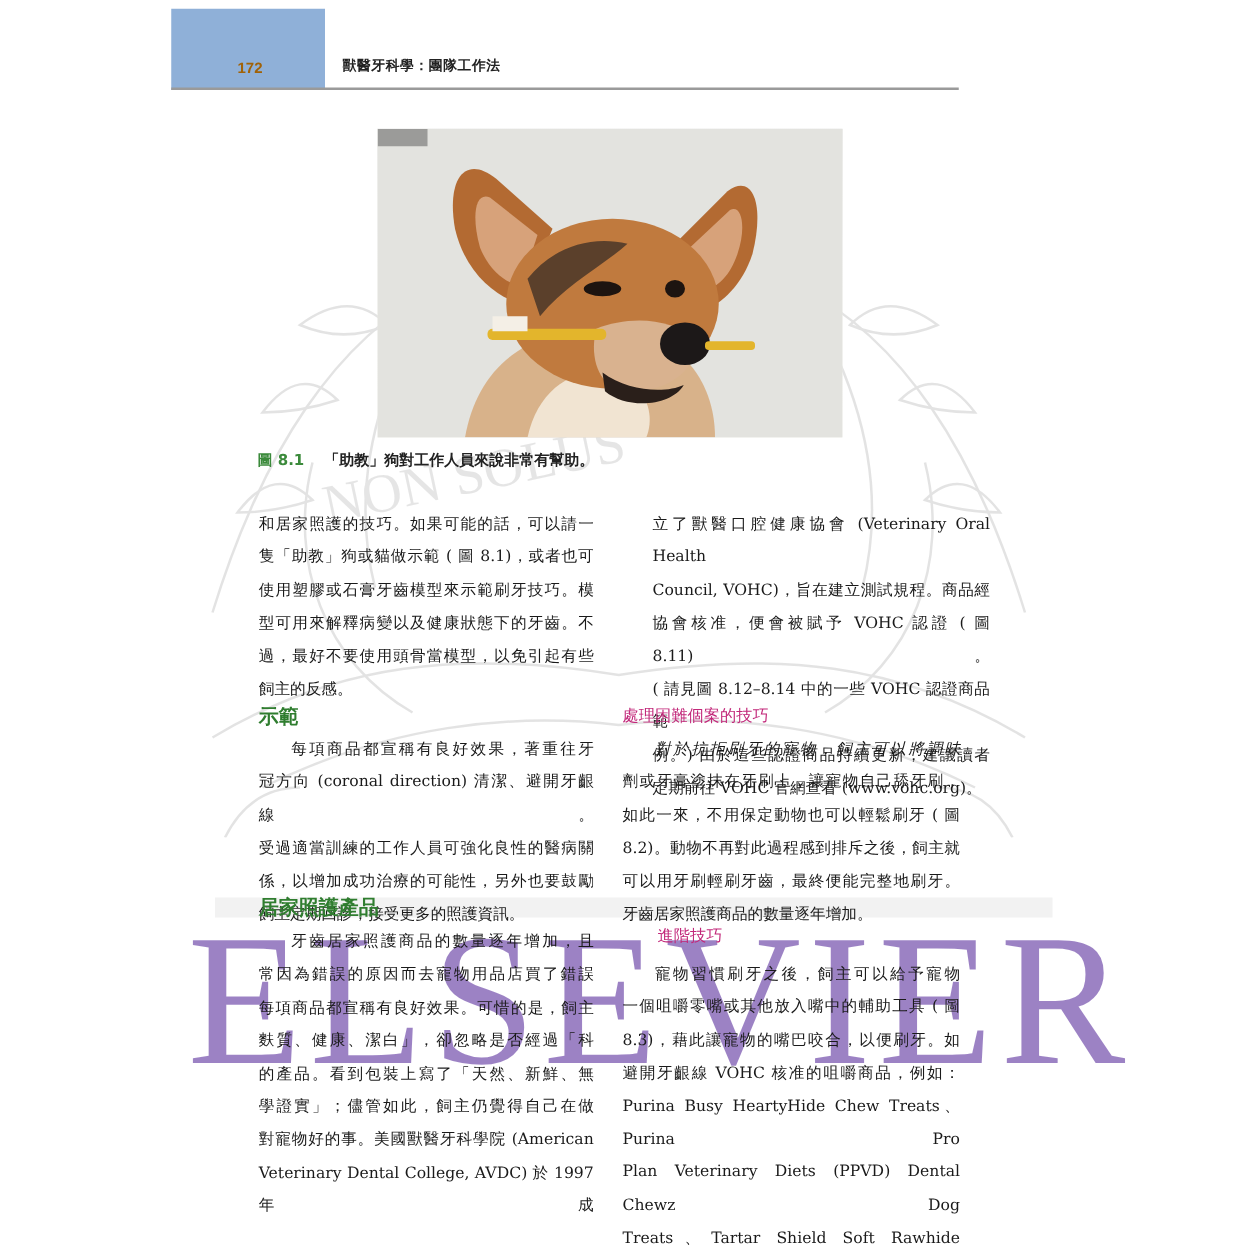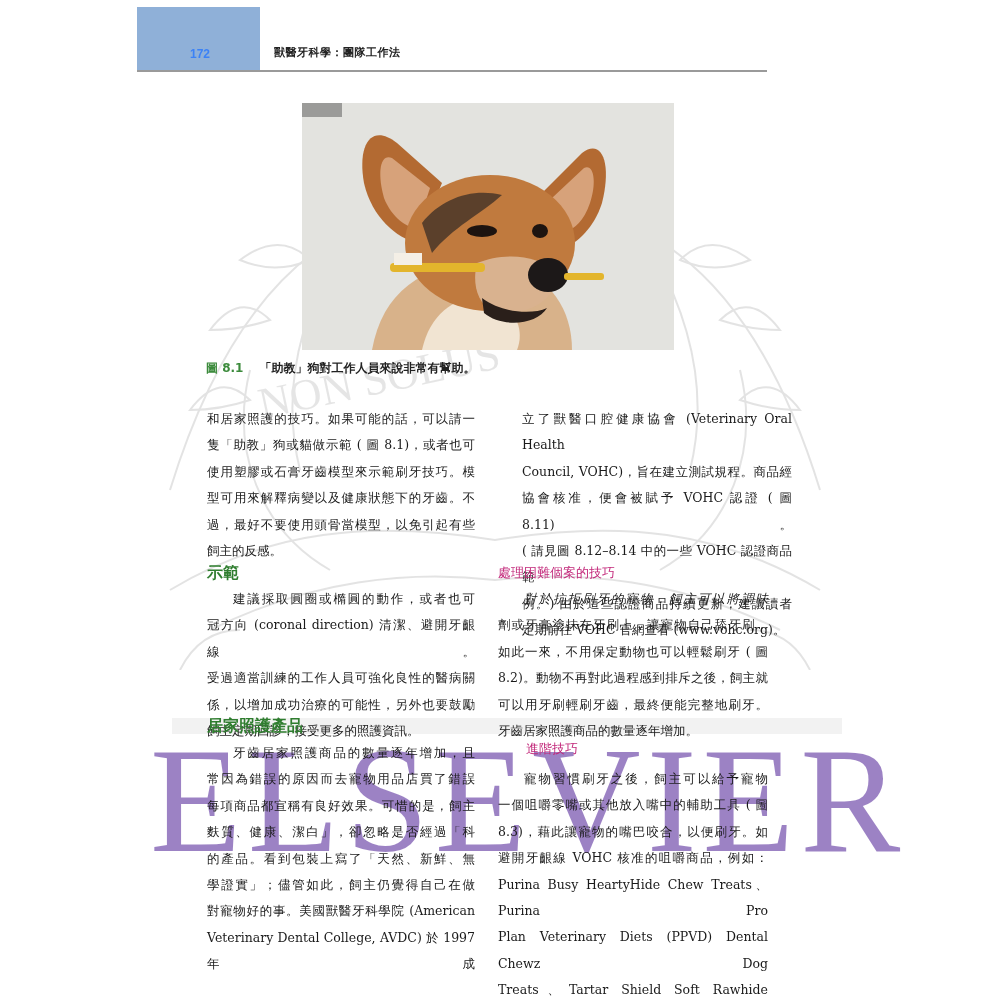--- a/index.html
+++ b/index.html
@@ -1,21 +1,21 @@
 <!DOCTYPE html>
 <html><head>
   <meta charset="utf-8">
   <style>
     html, body { margin: 0; padding: 0; background: #ffffff; }
     body { width: 1000px; height: 1000px; position: relative; overflow: hidden;
            font-family: "DejaVu Serif", "Liberation Serif", serif; color: #1a1a1a; }
 
     .header-block { position: absolute; left: 137px; top: 7px; width: 123px; height: 65px; background: #8fb0d8; }
     .page-number { position: absolute; left: 190px; top: 47px; font-family: "Liberation Sans", sans-serif;
-                   font-weight: bold; font-size: 12px; color: #3b82f6; }
+                   font-weight: bold; font-size: 12px; color: #a16207; }
     .running-title { position: absolute; left: 274px; top: 45px; font-family: "DejaVu Sans", sans-serif;
                      font-weight: bold; font-size: 11px; color: #222; letter-spacing: 0.5px; }
     .header-rule { position: absolute; left: 137px; top: 70px; width: 630px; height: 2px; background: #9a9a9a; }
 
     
     .wm-ornament { position: absolute; left: 150px; top: 110px; width: 690px; height: 560px; opacity: 0.16; }
     .wm-elsevier { position: absolute; left: 150px; top: 725px; font-family: "Liberation Serif", serif;
                    font-size: 150px; letter-spacing: 6px; color: #4c1d95; opacity: 0.55; line-height: 1;
                    white-space: nowrap; }
     .wm-band { position: absolute; left: 172px; top: 718px; width: 670px; height: 16px; background: #e6e6e6; opacity: 0.5; }
@@ -106,21 +106,21 @@
   <p>隻「助教」狗或貓做示範 ( 圖 8.1)，或者也可</p>
   <p>使用塑膠或石膏牙齒模型來示範刷牙技巧。模</p>
   <p>型可用來解釋病變以及健康狀態下的牙齒。不</p>
   <p>過，最好不要使用頭骨當模型，以免引起有些</p>
   <p class="last">飼主的反感。</p>
 </div>
 
 <div class="h-green" style="left:207px; top:563px;">示範</div>
 
 <div class="col left" style="top:586px;">
-  <p style="padding-left:26px;">建議採取圓圈或橢圓的動作，或者也可</p>
+  <p style="padding-left:26px;">每項商品都宣稱有良好效果，著重往牙</p>
   <p>冠方向 (coronal direction) 清潔、避開牙齦線。</p>
   <p>受過適當訓練的工作人員可強化良性的醫病關</p>
   <p>係，以增加成功治療的可能性，另外也要鼓勵</p>
   <p class="last">飼主定期回診，接受更多的照護資訊。</p>
 </div>
 
 <div class="h-green" style="left:207px; top:716px;">居家照護產品</div>
 
 <div class="col left" style="top:740px;">
   <p style="padding-left:26px;font-family:Liberation Serif, serif;">牙齒居家照護商品的數量逐年增加，且</p>

